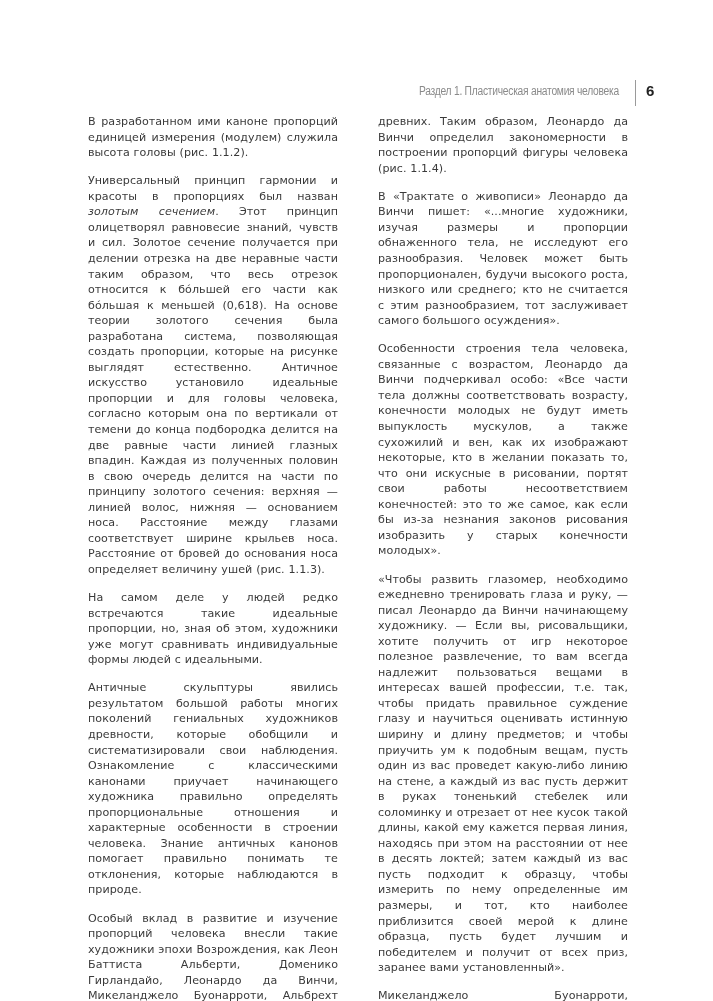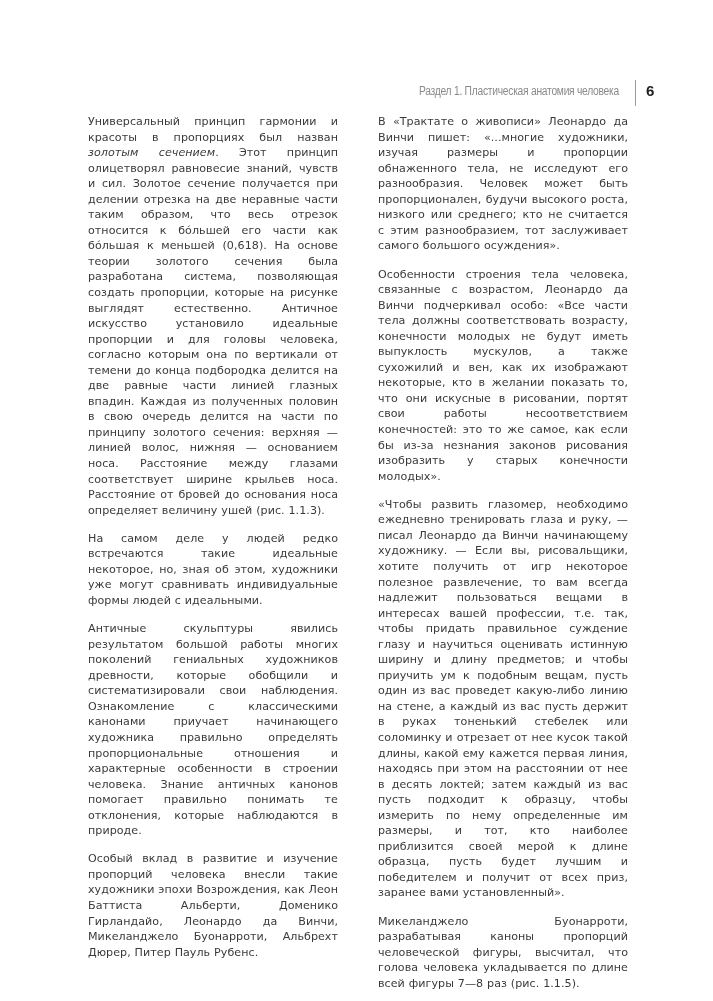--- a/index.html
+++ b/index.html
@@ -35,26 +35,28 @@
 </head>
 <body>
 
 <div class="header">
   <span class="header-title">Раздел 1. Пластическая анатомия человека</span>
   <span class="header-divider"></span>
   <span class="page-number">6</span>
 </div>
 
 <div class="column col-left">
+  <p class="para">В разработанном ими каноне пропорций единицей измерения (модулем) служила высота головы (рис. 1.1.2).</p>
   <p class="para"><span>Универсальный принцип гармонии и красоты в пропорциях был назван </span><em>золотым сечением</em><span>. Этот принцип олицетворял равновесие знаний, чувств и сил. Золотое сечение получается при делении отрезка на две неравные части таким образом, что весь отрезок относится к бóльшей его части как бóльшая к меньшей (0,618). На основе теории золотого сечения была разработана система, позволяющая создать пропорции, которые на рисунке выглядят естественно. Античное искусство установило идеальные пропорции и для головы человека, согласно которым она по вертикали от темени до конца подбородка делится на две равные части линией глазных впадин. Каждая из полученных половин в свою очередь делится на части по принципу золотого сечения: верхняя — линией волос, нижняя — основанием носа. Расстояние между глазами соответствует ширине крыльев носа. Расстояние от бровей до основания носа определяет величину ушей (рис. 1.1.3).</span></p>
-  <p class="para">На самом деле у людей редко встречаются такие идеальные некоторое, но, зная об этом, художники уже могут сравнивать индивидуальные формы людей с идеальными.</p>
+  <p class="para">На самом деле у людей редко встречаются такие идеальные пропорции, но, зная об этом, художники уже могут сравнивать индивидуальные формы людей с идеальными.</p>
   <p class="para">Античные скульптуры явились результатом большой работы многих поколений гениальных художников древности, которые обобщили и систематизировали свои наблюдения. Ознакомление с классическими канонами приучает начинающего художника правильно определять пропорциональные отношения и характерные особенности в строении человека. Знание античных канонов помогает правильно понимать те отклонения, которые наблюдаются в природе.</p>
   <p class="para">Особый вклад в развитие и изучение пропорций человека внесли такие художники эпохи Возрождения, как Леон Баттиста Альберти, Доменико Гирландайо, Леонардо да Винчи, Микеланджело Буонарроти, Альбрехт Дюрер, Питер Пауль Рубенс.</p>
 
 </div>
 
 <div class="column col-right">
+  <p class="para">древних. Таким образом, Леонардо да Винчи определил закономерности в построении пропорций фигуры человека (рис. 1.1.4).</p>
   <p class="para">В «Трактате о живописи» Леонардо да Винчи пишет: «...многие художники, изучая размеры и пропорции обнаженного тела, не исследуют его разнообразия. Человек может быть пропорционален, будучи высокого роста, низкого или среднего; кто не считается с этим разнообразием, тот заслуживает самого большого осуждения».</p>
   <p class="para">Особенности строения тела человека, связанные с возрастом, Леонардо да Винчи подчеркивал особо: «Все части тела должны соответствовать возрасту, конечности молодых не будут иметь выпуклость мускулов, а также сухожилий и вен, как их изображают некоторые, кто в желании показать то, что они искусные в рисовании, портят свои работы несоответствием конечностей: это то же самое, как если бы из-за незнания законов рисования изобразить у старых конечности молодых».</p>
   <p class="para">«Чтобы развить глазомер, необходимо ежедневно тренировать глаза и руку, — писал Леонардо да Винчи начинающему художнику. — Если вы, рисовальщики, хотите получить от игр некоторое полезное развлечение, то вам всегда надлежит пользоваться вещами в интересах вашей профессии, т.е. так, чтобы придать правильное суждение глазу и научиться оценивать истинную ширину и длину предметов; и чтобы приучить ум к подобным вещам, пусть один из вас проведет какую-либо линию на стене, а каждый из вас пусть держит в руках тоненький стебелек или соломинку и отрезает от нее кусок такой длины, какой ему кажется первая линия, находясь при этом на расстоянии от нее в десять локтей; затем каждый из вас пусть подходит к образцу, чтобы измерить по нему определенные им размеры, и тот, кто наиболее приблизится своей мерой к длине образца, пусть будет лучшим и победителем и получит от всех приз, заранее вами установленный».</p>
   <p class="para">Микеланджело Буонарроти, разрабатывая каноны пропорций человеческой фигуры, высчитал, что голова человека укладывается по длине всей фигуры 7—8 раз (рис. 1.1.5).</p>
 
 </div>
 
 </body></html>

